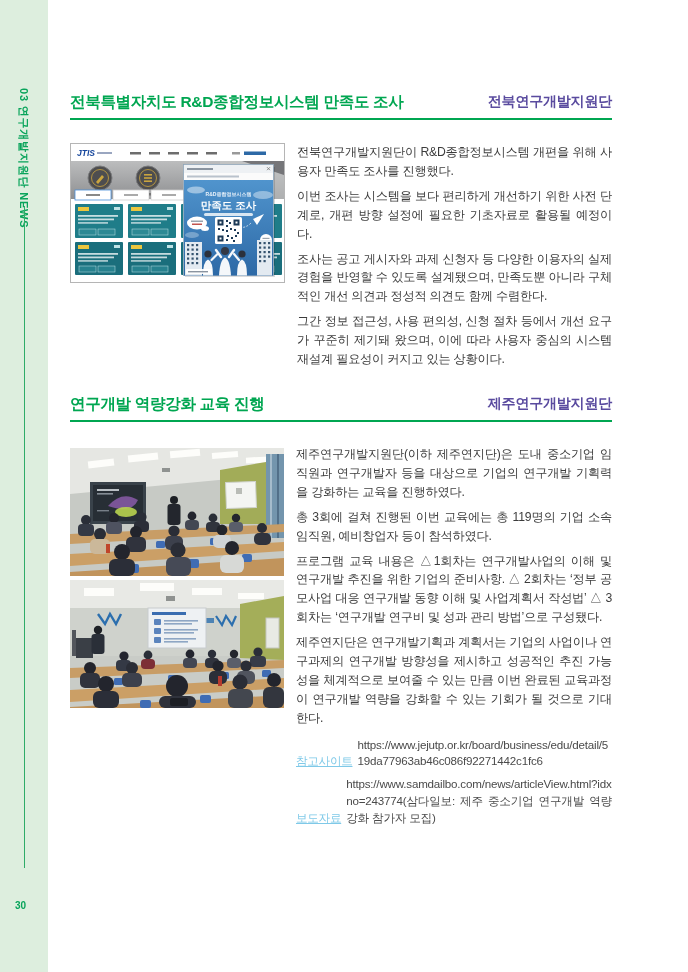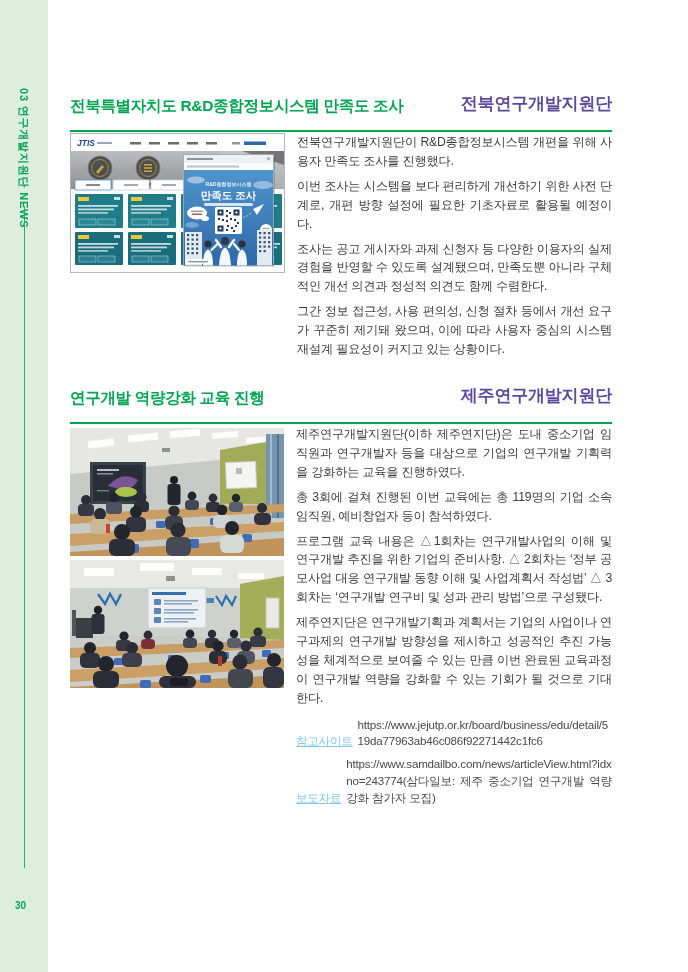--- a/index.html
+++ b/index.html
@@ -16,26 +16,26 @@
     letter-spacing:0.8px; color:#09a45b;
   }
   .sidebar-line { position:absolute; left:24px; top:206px; width:1px; height:662px; background:#2fab68; }
   .page-number { position:absolute; left:15px; top:900px; font-size:10px; font-weight:bold; color:#09a45b; }
 
   
   .content { position:absolute; left:70px; top:92px; width:542px; }
 
   .article-header {
     display:flex; justify-content:space-between; align-items:flex-end;
-    border-bottom:2px solid #00A651; padding-bottom:13px;
+    border-bottom:2px solid #00A651; padding-bottom:5px;
   }
   .article-title { font-size:15.5px; font-weight:bold; color:#00A651; letter-spacing:-0.3px; }
-  .article-tag { font-size:17px; font-weight:bold; color:#5A4B9F; padding-bottom:2px; letter-spacing:-0.2px; }
-
-  .article-body { display:flex; gap:12px; margin-top:1px; }
+  .article-tag { font-size:14px; font-weight:bold; color:#5A4B9F; padding-bottom:2px; letter-spacing:-0.2px; }
+
+  .article-body { display:flex; gap:12px; margin-top:23px; }
   .media-col { flex:none; }
   .text-col {
     flex:1; font-size:12.2px; line-height:1.55; color:#3C3C3C;
     text-align:justify; letter-spacing:-0.2px;
   }
   .text-col p + p { margin-top:6px; }
 
   .article + .article { margin-top:25px; }
 
   .shot-frame { width:215px; height:140px; }

